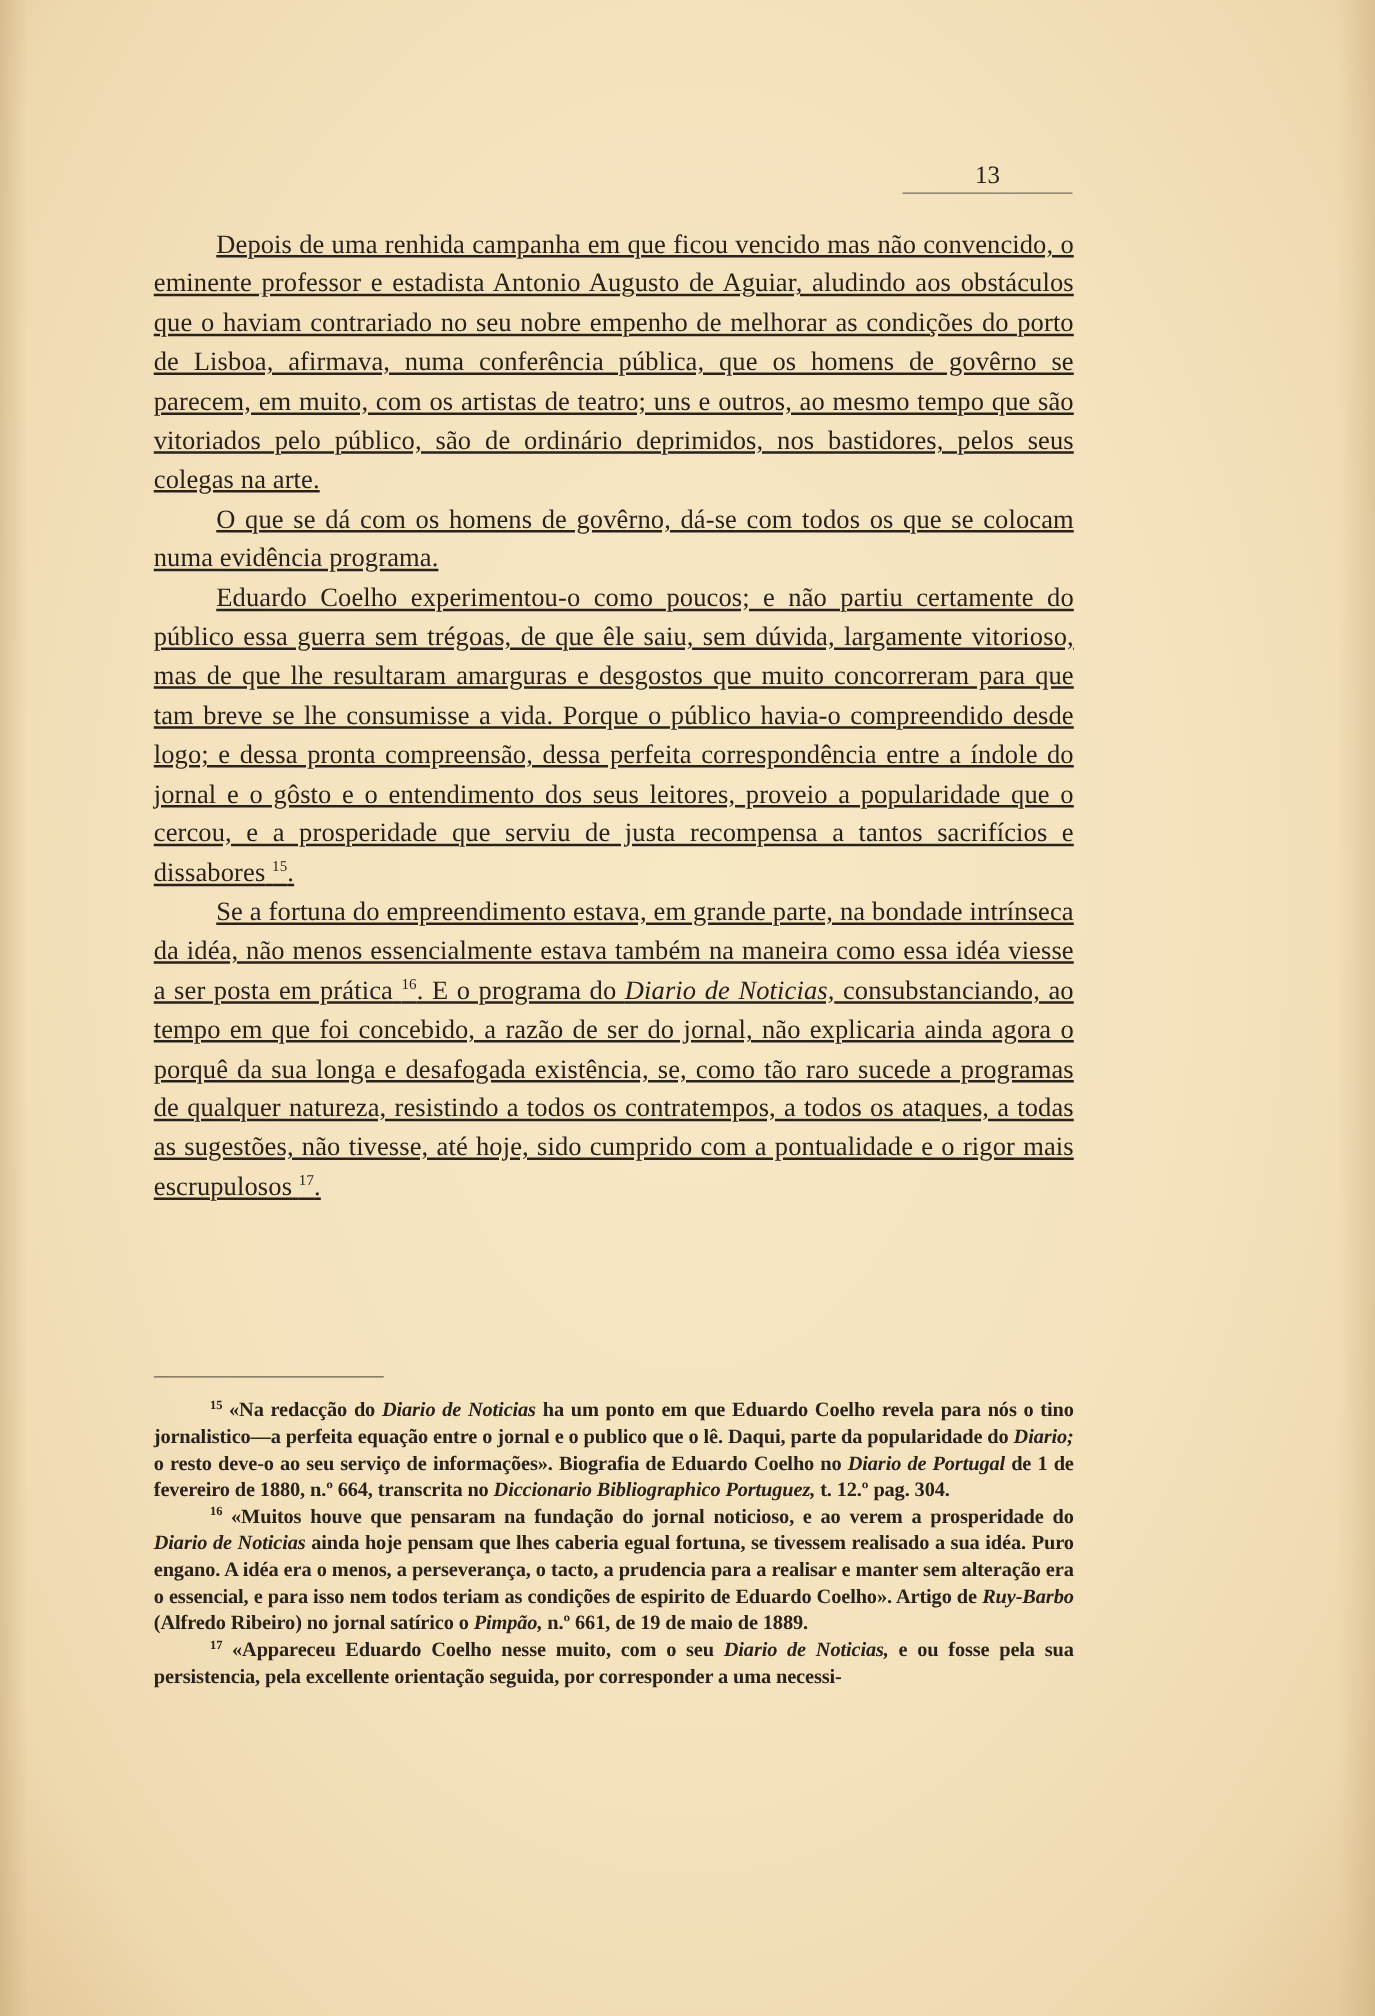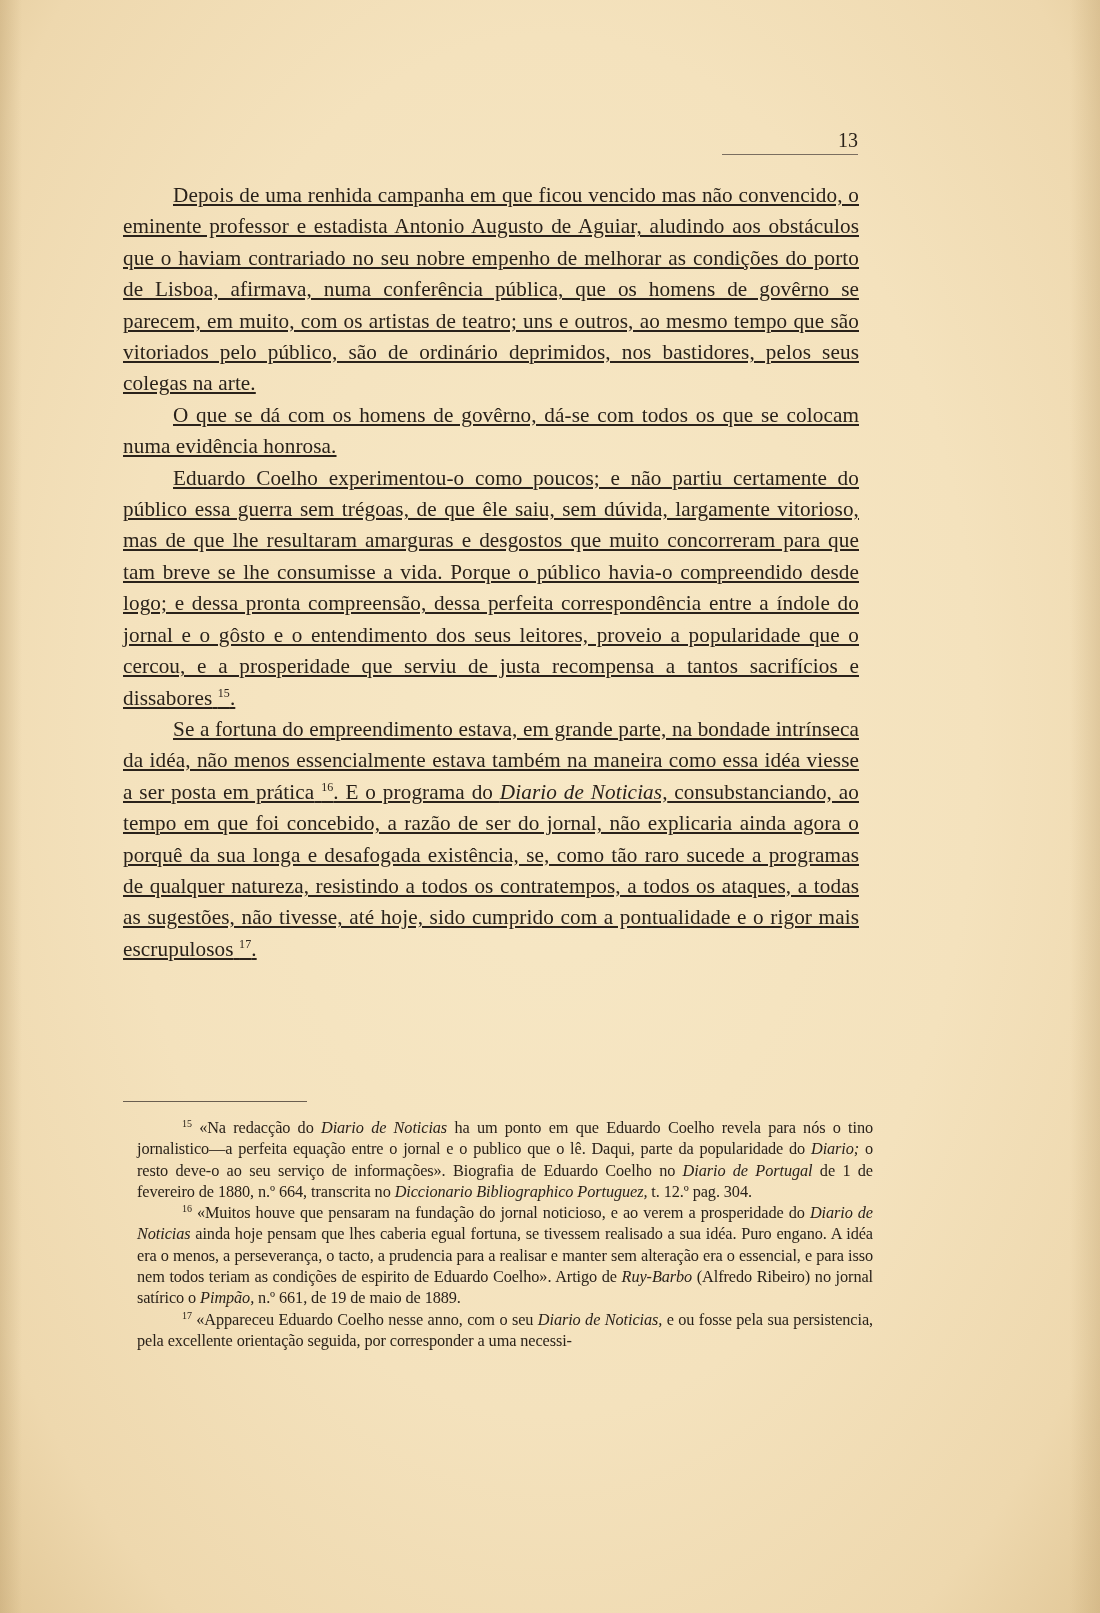--- a/index.html
+++ b/index.html
@@ -16,21 +16,21 @@
       position: absolute; left: 0; top: 0; bottom: 0; width: 22px;
       background: linear-gradient(to right, rgba(180,150,100,0.35), rgba(180,150,100,0));
     }
     .edge-right {
       position: absolute; right: 0; top: 0; bottom: 0; width: 30px;
       background: linear-gradient(to left, rgba(190,160,110,0.35), rgba(190,160,110,0));
     }
     .header {
       position: absolute;
       left: 722px; top: 128px; width: 136px;
-      text-align: right;
+      text-align: center;
       font-size: 20px;
       line-height: 24px;
       padding-bottom: 2px;
       border-bottom: 1px solid #7a6e60;
     }
     .main {
       position: absolute;
       left: 123px; top: 180px;
       width: 736px;
       font-size: 21.2px;
@@ -42,44 +42,45 @@
     .main sup { font-size: 12px; vertical-align: 8px; line-height: 0; }
     .main i, .notes i { font-style: italic; }
     .rule {
       position: absolute;
       left: 123px; top: 1101px;
       width: 184px; height: 0;
       border-top: 1px solid #6a5e50;
     }
     .notes {
       position: absolute;
-      left: 137px; top: 1117px;
+      left: 123px; top: 1117px;
       width: 736px;
       font-size: 16.3px;
       line-height: 21.3px;
       text-align: justify;
       letter-spacing: -0.1px;
+      font-weight: bold;
     }
     .notes p { margin: 0; text-indent: 45px; }
     .notes sup { font-size: 10px; vertical-align: 6px; line-height: 0; }
   </style>
 </head>
 <body>
 
 <div class="edge-left"></div>
 <div class="edge-right"></div>
 
 <div class="header">13</div>
 
 <div class="main">
   <p><span>Depois de uma renhida campanha em que ficou vencido mas não convencido, o eminente professor e estadista Antonio Augusto de Aguiar, aludindo aos obstáculos que o haviam contrariado no seu nobre empenho de melhorar as condições do porto de Lisboa, afirmava, numa conferência pública, que os homens de govêrno se parecem, em muito, com os artistas de teatro; uns e outros, ao mesmo tempo que são vitoriados pelo público, são de ordinário deprimidos, nos bastidores, pelos seus colegas na arte.</span></p>
-  <p><span>O que se dá com os homens de govêrno, dá-se com todos os que se colocam numa evidência honrosa.</span></p>
+  <p><span>O que se dá com os homens de govêrno, dá-se com todos os que se colocam numa evidência programa.</span></p>
   <p><span>Eduardo Coelho experimentou-o como poucos; e não partiu certamente do público essa guerra sem trégoas, de que êle saiu, sem dúvida, largamente vitorioso, mas de que lhe resultaram amarguras e desgostos que muito concorreram para que tam breve se lhe consumisse a vida. Porque o público havia-o compreendido desde logo; e dessa pronta compreensão, dessa perfeita correspondência entre a índole do jornal e o gôsto e o entendimento dos seus leitores, proveio a popularidade que o cercou, e a prosperidade que serviu de justa recompensa a tantos sacrifícios e dissabores</span>&nbsp;<sup>15</sup><span>.</span></p>
   <p><span>Se a fortuna do empreendimento estava, em grande parte, na bondade intrínseca da idéa, não menos essencialmente estava também na maneira como essa idéa viesse a ser posta em prática</span>&nbsp;<sup>16</sup><span>. E o programa do </span><i>Diario de Noticias,</i><span> consubstanciando, ao tempo em que foi concebido, a razão de ser do jornal, não explicaria ainda agora o porquê da sua longa e desafogada existência, se, como tão raro sucede a programas de qualquer natureza, resistindo a todos os contratempos, a todos os ataques, a todas as sugestões, não tivesse, até hoje, sido cumprido com a pontualidade e o rigor mais escrupulosos</span>&nbsp;<sup>17</sup><span>.</span></p>
 </div>
 
 <div class="rule"></div>
 
 <div class="notes">
     <p><sup>15</sup> <span>«Na redacção do </span><i>Diario de Noticias</i><span> ha um ponto em que Eduardo Coelho revela para nós o tino jornalistico—a perfeita equação entre o jornal e o publico que o lê. Daqui, parte da popularidade do </span><i>Diario;</i><span> o resto deve-o ao seu serviço de informações». Biografia de Eduardo Coelho no </span><i>Diario de Portugal</i><span> de 1 de fevereiro de 1880, n.º 664, transcrita no </span><i>Diccionario Bibliographico Portuguez,</i><span> t. 12.º pag. 304.</span></p>
     <p><sup>16</sup> <span>«Muitos houve que pensaram na fundação do jornal noticioso, e ao verem a prosperidade do </span><i>Diario de Noticias</i><span> ainda hoje pensam que lhes caberia egual fortuna, se tivessem realisado a sua idéa. Puro engano. A idéa era o menos, a perseverança, o tacto, a prudencia para a realisar e manter sem alteração era o essencial, e para isso nem todos teriam as condições de espirito de Eduardo Coelho». Artigo de </span><i>Ruy-Barbo</i><span> (Alfredo Ribeiro) no jornal satírico o </span><i>Pimpão,</i><span> n.º 661, de 19 de maio de 1889.</span></p>
-    <p><sup>17</sup> <span>«Appareceu Eduardo Coelho nesse anno, com o seu </span><i>Diario de Noticias,</i><span> e ou fosse pela sua persistencia, pela excellente orientação seguida, por corresponder a uma necessi-</span></p>
+    <p><sup>17</sup> <span>«Appareceu Eduardo Coelho nesse muito, com o seu </span><i>Diario de Noticias,</i><span> e ou fosse pela sua persistencia, pela excellente orientação seguida, por corresponder a uma necessi-</span></p>
   </div>
 
 </body></html>

